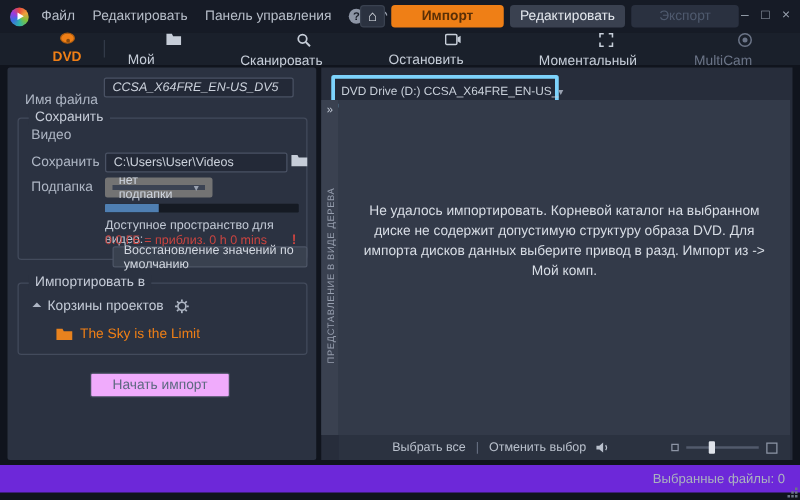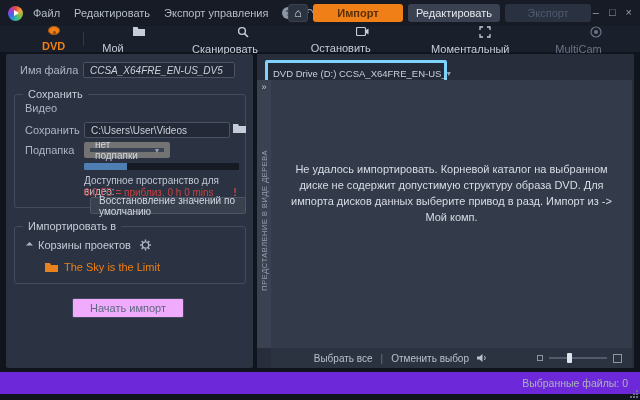--- a/index.html
+++ b/index.html
@@ -130,21 +130,21 @@
 <body>
 
 <div class="window">
 
   <div class="titlebar">
     <div class="app-logo">
         <div class="play"></div>
       </div>
     <span class="menu-item">Файл</span>
     <span class="menu-item">Редактировать</span>
-    <span class="menu-item">Экспорт управления</span>
+    <span class="menu-item">Панель управления</span>
     <span class="help-circle">?</span>
     <span class="tb-icon">↶</span>
     <span class="tb-icon">↷</span>
     <span class="doc-icon"></span>
 
     <div class="mode-group">
       <div class="home-btn">⌂</div>
       <div class="mode-btn mode-import">Импорт</div>
       <div class="mode-btn mode-edit">Редактировать</div>
       <div class="mode-btn mode-export">Экспорт</div>
@@ -202,21 +202,21 @@
       <svg class="cart-icon" width="14" height="12" viewBox="0 0 14 12">
           <path d="M0 1 L2.5 1 L4 7.5 L11.5 7.5 L13.5 2.5 L3.3 2.5" fill="none" stroke="#ef7f16" stroke-width="1.3"></path>
           <circle cx="5" cy="10" r="1.2" fill="#ef7f16"></circle>
           <circle cx="10.5" cy="10" r="1.2" fill="#ef7f16"></circle>
         </svg>
     </div>
   </div>
 
   <div class="left-panel">
 
-    <div class="row" style="left:14px; top:10px;">
+    <div class="row" style="left:14px; top:20px;">
       <span class="lbl">Имя файла</span>
     </div>
     <div class="input italic" style="position:absolute; left:77px; top:8px; width:152px;">CCSA_X64FRE_EN-US_DV5</div>
 
     <div class="group" style="left:8px; top:40px; width:232px; height:114px;">
       <span class="legend">Сохранить</span>
 
       <span class="lbl" style="position:absolute; left:10px; top:7px;">Видео</span>
 
       <span class="lbl" style="position:absolute; left:10px; top:29px;">Сохранить</span>

